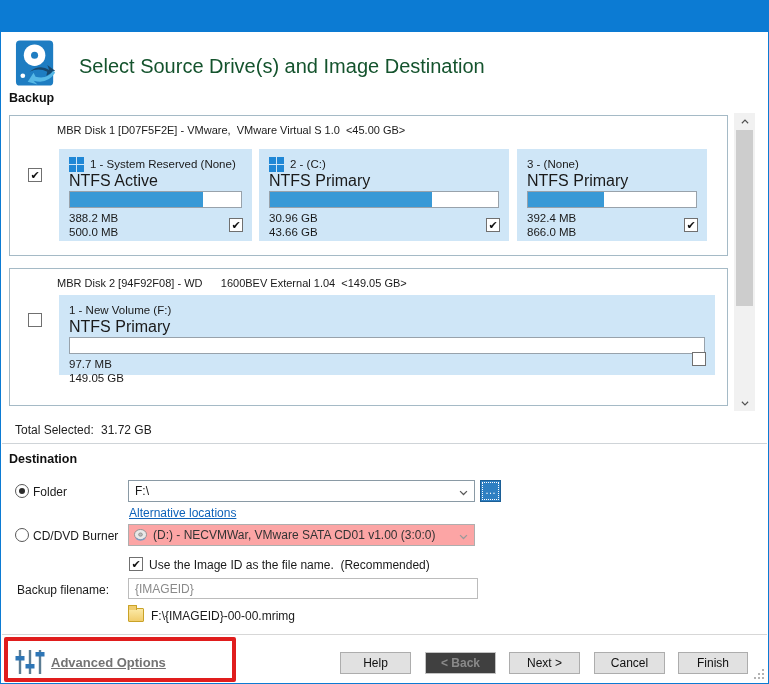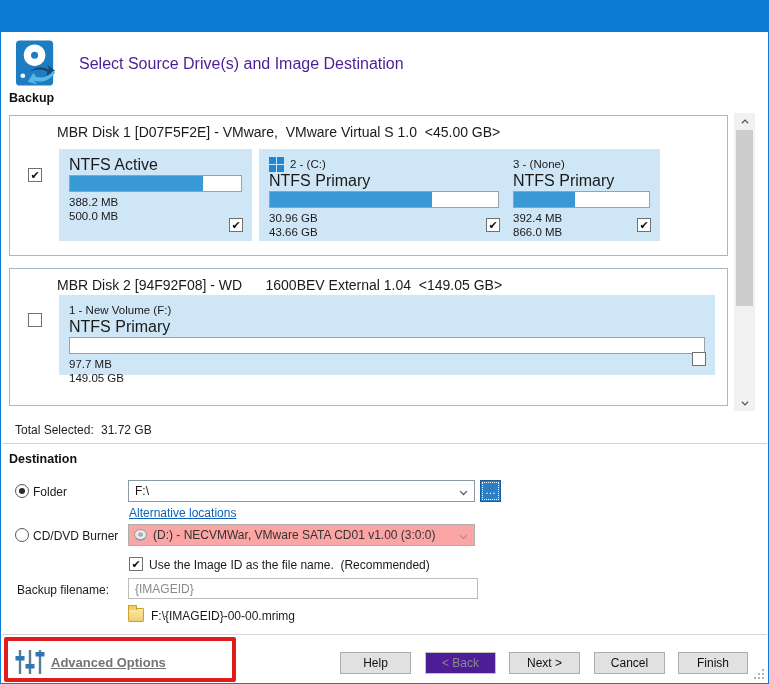--- a/index.html
+++ b/index.html
@@ -8,44 +8,44 @@
     position:relative; width:769px; height:684px; background:#fff;
     border:1px solid #0c7bd3; overflow:hidden;
     font-size:12px; color:#1a1a1a;
   }
   
   .titlebar { position:absolute; left:0; top:0; width:100%; height:31px; background:#0c7bd3; }
   .titlebar .title { position:absolute; left:22px; top:0; line-height:31px; color:#ffffff; font-size:13px;margin-top:26px; }
 
   
   .hdr-icon { position:absolute; left:13px; top:38px; width:47px; height:50px; }
-  .hdr-title { position:absolute; left:78px; top:54px; font-size:16px; color:#4c1d95; }
+  .hdr-title { position:absolute; left:78px; top:54px; font-size:20px; color:#14532d; }
   .section-source { position:absolute; left:8px; top:90px; font-weight:bold; font-size:12.5px; color:#111; }
 
   
   .diskbox { position:absolute; left:8px; width:719px; border:1px solid #a5bac6; background:#fff; }
   .diskbox.d1 { top:114px; height:141px; }
   .diskbox.d2 { top:267px; height:138px; }
-  .disk-label { position:absolute; left:47px; top:8px; font-size:14px; white-space:pre; color:#1a1a1a; }
+  .disk-label { position:absolute; left:47px; top:8px; font-size:11px; white-space:pre; color:#1a1a1a; }
   .disk-check { position:absolute; left:18px; }
   .diskbox.d1 .disk-check { top:52px; }
   .diskbox.d2 .disk-check { top:44px; }
 
   .checkbox {
     width:14px; height:14px; background:#fff; border:1px solid #707070;
     display:inline-flex; align-items:center; justify-content:center;
     font-size:11px; line-height:11px; color:#111; cursor:default;
   }
 
   
   .card { position:absolute; background:#cfe6f7; padding:7px 10px 6px 10px; }
   .d1 .card { top:33px; height:92px; }
   .card.c1 { left:49px;  width:193px; }
   .card.c2 { left:249px; width:250px; }
-  .card.c3 { left:493px; width:157px; }
+  .card.c3 { left:507px; width:190px; }
   .d2 .card { left:49px; top:26px; width:656px; height:80px; }
 
   .card .trow { display:flex; align-items:center; gap:6px; height:16px; font-size:11.5px; }
   .card .fs { height:16px; font-size:16px; }
   .winlogo { display:grid; grid-template-columns:7px 7px; grid-template-rows:7px 7px; gap:1px; }
   .winlogo span { background:#1f87d6; }
 
   .bar { position:relative; height:17px; background:#fff; border:1px solid #98a2ab; margin-top:3px; }
   .bar .fill { position:absolute; left:0; top:0; bottom:0; background:#3899d6; }
 
@@ -91,21 +91,21 @@
   .folder-icon::before { content:""; position:absolute; left:-1px; top:-4px; width:7px; height:4px; background:#f1cd6d; border:1px solid #c9a227; border-bottom:none; border-radius:1px 1px 0 0; }
   .full-path { position:absolute; left:150px; top:608px; }
 
   
   .sep2 { position:absolute; left:1px; right:1px; top:633px; border-top:1px solid #d7d7d7; }
   .adv-highlight { position:absolute; left:3px; top:636px; width:232px; height:45px; border:4px solid #e01d1d; border-radius:2px; }
   .sliders-icon { position:absolute; left:13px; top:647px; width:32px; height:28px; }
   .adv-link { position:absolute; left:50px; top:654px; font-weight:bold; font-size:13px; color:#737373; text-decoration:underline; cursor:pointer; }
 
   .btn { position:absolute; top:651px; width:71px; height:22px; background:#e1e1e1; border:1px solid #adadad; font-size:12px; font-family:"Liberation Sans", sans-serif; color:#111; text-align:center; line-height:20px; }
-  .btn.disabled { background:#4c1d95; border-color:#c3c3c3; color:#8a8a8a; }
+  .btn.disabled { background:#404040; border-color:#c3c3c3; color:#8a8a8a;font-weight:bold; }
   .b-help { left:339px; } .b-back { left:424px; } .b-next { left:508px; } .b-cancel { left:593px; } .b-finish { left:677px; width:70px; }
 
   .grip { position:absolute; right:4px; bottom:4px; width:10px; height:10px; }
   .grip i { position:absolute; width:2px; height:2px; background:#b3b3b3; }
 </style>
 </head>
 <body>
 
 <div class="window">
 
@@ -124,20 +124,29 @@
   <div class="hdr-title">Select Source Drive(s) and Image Destination</div>
   <div class="section-source">Backup</div>
 
   <div class="diskbox d1">
     <span class="checkbox disk-check">
         <span>✔</span>
       </span>
     <div class="disk-label">MBR Disk 1 [D07F5F2E] - VMware,  VMware Virtual S 1.0  &lt;45.00 GB&gt;</div>
 
     <div class="card c1">
+      <div class="trow">
+        <span class="winlogo">
+            <span></span>
+            <span></span>
+            <span></span>
+            <span></span>
+          </span>
+        <span>1 - System Reserved (None)</span>
+      </div>
       <div class="fs">NTFS Active</div>
       <div class="bar">
           <div class="fill" style="width: 78%;"></div>
         </div>
       <div class="sizes">
         <div>388.2 MB</div>
         <div>500.0 MB</div>
       </div>
       <span class="checkbox part-check">
           <span>✔</span>

